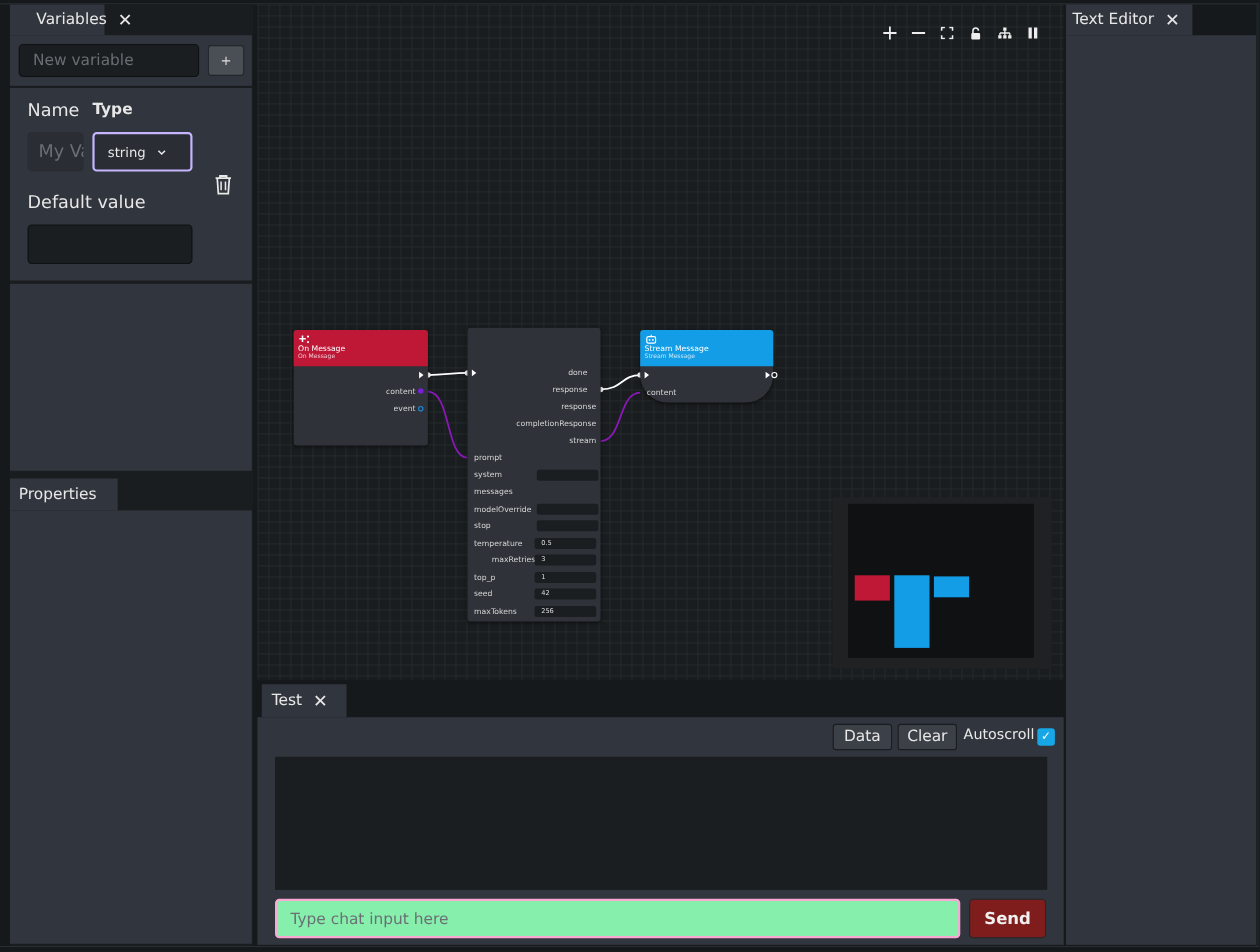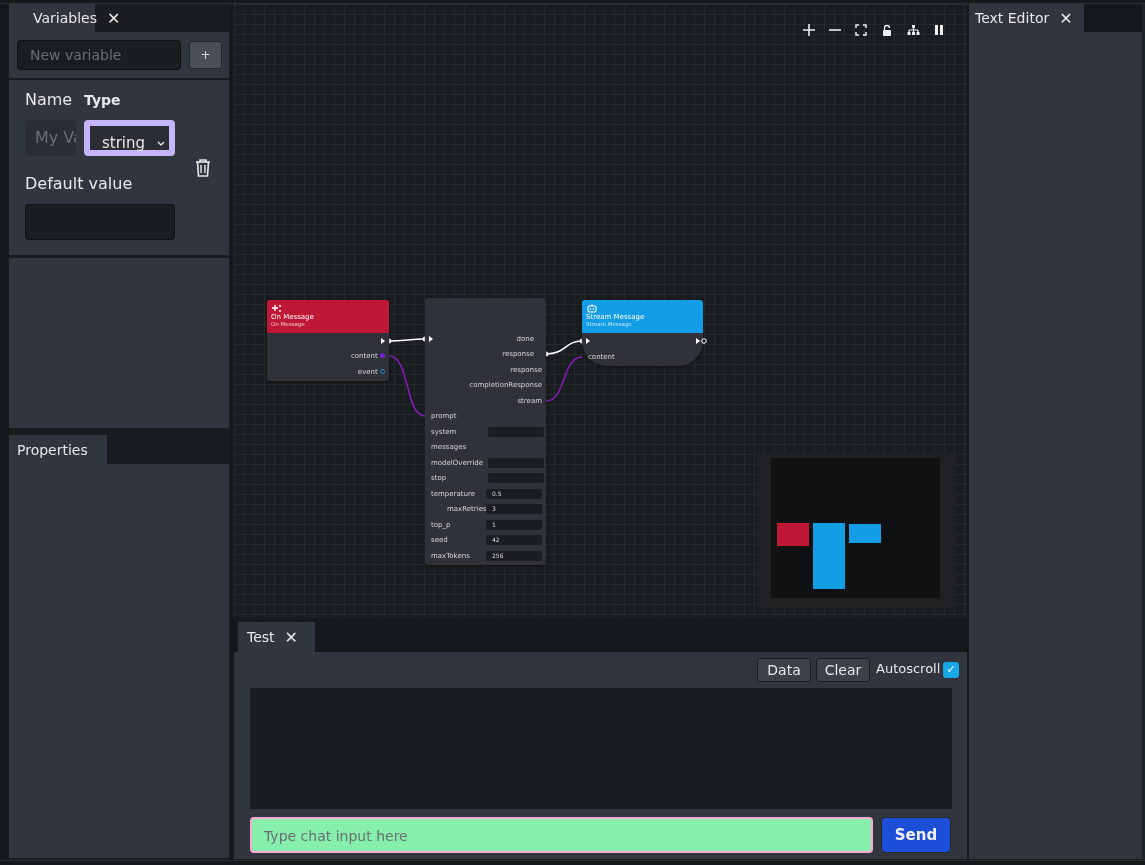--- a/index.html
+++ b/index.html
@@ -11,21 +11,21 @@
   .left { position:absolute; left:9px; top:4px; width:221px; height:857px; background:#1a1d1f; }
   .tab { position:absolute; background:#31353d; color:#e8e8e8; font-size:14px; display:flex; align-items:center; }
   .tab .x { margin-left:10px; font-size:16px; cursor:pointer; }
   .var-top { position:absolute; left:9px; top:32px; width:220px; height:46px; background:#31353d; }
   .new-var { position:absolute; left:17px; top:40px; width:164px; height:30px; background:#1b1e20; border:1px solid #0e1011; border-radius:4px; color:#6a6e74; font-size:14px; padding:0 12px; line-height:28px; }
   .add-btn { position:absolute; left:189px; top:41px; width:33px; height:28px; background:#4a4e55; border:1px solid #23262a; border-radius:3px; color:#ddd; font-size:12px; text-align:center; line-height:26px; cursor:pointer; }
   .var-card { position:absolute; left:9px; top:80px; width:220px; height:175px; background:#31353d; }
   .lbl { position:absolute; font-size:16px; color:#e8e8e8; }
   .lbl-sm { position:absolute; font-size:14px; font-weight:bold; color:#e8e8e8; }
   .name-in { position:absolute; left:25px; top:120px; width:51px; height:36px; background:#2a2d33; border-radius:4px; color:#6b6f75; font-size:16px; padding-left:10px; line-height:36px; overflow:hidden; white-space:nowrap; }
-  .type-sel { position:absolute; left:84px; top:120px; width:91px; height:36px; background:#2a2d33; border:6px solid #c4b5fd; border-radius:4px; color:#e8e8e8; font-size:15px; padding-left:12px; line-height:34px; cursor:pointer; }
+  .type-sel { position:absolute; left:84px; top:120px; width:91px; height:36px; background:#2a2d33; border:2px solid #c4b5fd; border-radius:4px; color:#e8e8e8; font-size:12px; padding-left:12px; line-height:34px; cursor:pointer; }
   .default-in { position:absolute; left:25px; top:204px; width:150px; height:36px; background:#1b1e20; border:1px solid #0e1011; border-radius:4px; }
   .trash { position:absolute; left:191px; top:156px; width:24px; height:24px; cursor:pointer; }
   .var-empty { position:absolute; left:9px; top:258px; width:220px; height:170px; background:#31353d; }
   .prop-body { position:absolute; left:9px; top:464px; width:220px; height:394px; background:#31353d; }
 
   
   .canvas { position:absolute; left:234px; top:4px; width:733px; height:614px; background-color:#1a1d1f;
     background-image:
       linear-gradient(#232a2a 1px, transparent 1px),
       linear-gradient(90deg, #232a2a 1px, transparent 1px);
@@ -44,21 +44,21 @@
   .minimap { position:absolute; left:771px; top:458px; width:169px; height:140px; background:#0f1113; }
 
   
   .test-tab-bar { position:absolute; left:234px; top:622px; width:733px; height:30px; background:#16191b; }
   .test-body { position:absolute; left:234px; top:652px; width:733px; height:207px; background:#31353d; }
   .sm-btn { position:absolute; height:24px; background:#3c4047; border:1px solid #1a1c1f; border-radius:3px; color:#e8e8e8; font-size:14px; text-align:center; line-height:22px; cursor:pointer; }
   .autoscroll { position:absolute; left:876px; top:661px; font-size:13px; color:#e8e8e8; }
   .checkbox { position:absolute; left:943px; top:662px; width:16px; height:16px; background:#17a6e6; border-radius:3px; color:#fff; font-size:11px; text-align:center; line-height:16px; cursor:pointer; }
   .chat-log { position:absolute; left:250px; top:688px; width:702px; height:121px; background:#1b1e20; }
   .chat-in { position:absolute; left:250px; top:817px; width:623px; height:36px; background:#86efac; border:2px solid #f9a8d4; border-radius:4px; color:#6b6f75; font-size:14px; padding-left:12px; line-height:34px; }
-  .send-btn { position:absolute; left:881px; top:817px; width:70px; height:36px; background:#1d4ed8; border:1px solid #23262a; border-radius:4px; color:#f0f0f0; font-size:15px; font-weight:bold; text-align:center; line-height:34px; cursor:pointer; }
+  .send-btn { position:absolute; left:881px; top:817px; width:70px; height:36px; background:#7f1d1d; border:1px solid #23262a; border-radius:4px; color:#f0f0f0; font-size:15px; font-weight:bold; text-align:center; line-height:34px; cursor:pointer; }
 
   
   .right-body { position:absolute; left:969px; top:32px; width:173px; height:827px; background:#31353d; }
   .right-strip { position:absolute; left:1142px; top:4px; width:3px; height:857px; background:#1d2426; }
   .bottom-line { position:absolute; left:0; top:860px; width:1145px; height:1px; background:#2a2e32; }
 </style>
 </head>
 <body>
 
 <div class="root">
@@ -144,21 +144,21 @@
     <path d="M389 341 C 405 341, 410 339, 425 339" stroke="#ffffff" stroke-width="1.6" fill="none"></path>
     <circle cx="389" cy="341" r="2.5" fill="#fff"></circle>
       <circle cx="425" cy="339" r="2.5" fill="#fff"></circle>
     <path d="M389 356 C 410 356, 405 416, 425 416" stroke="#8a18b8" stroke-width="1.6" fill="none"></path>
     <path d="M546 354 C 566 354, 565 341, 582 341" stroke="#ffffff" stroke-width="1.6" fill="none"></path>
     <circle cx="546" cy="354" r="2.5" fill="#fff"></circle>
       <circle cx="582" cy="341" r="2.5" fill="#fff"></circle>
     <path d="M546 401 C 566 401, 562 357, 582 357" stroke="#8a18b8" stroke-width="1.6" fill="none"></path>
   </svg>
 
-  <div class="node" style="left:267px;top:300px;width:122px;height:81px;">
+  <div class="node" style="left:267px;top:300px;width:122px;height:105px;">
     <div class="node-head" style="background:#bf1837;">
       <svg width="10" height="9" style="position:absolute;left:5px;top:4px;">
           <path d="M3 1 V7 M0 4 H6" stroke="#fff" stroke-width="1.4"></path>
           <circle cx="8" cy="2" r="1" fill="#fff"></circle>
           <circle cx="8" cy="7" r="1" fill="#fff"></circle>
         </svg>
       <div class="node-title">On Message</div>
       <div class="node-sub">On Message</div>
     </div>
     <svg width="8" height="8" style="position:absolute;left:113px;top:37px;">

